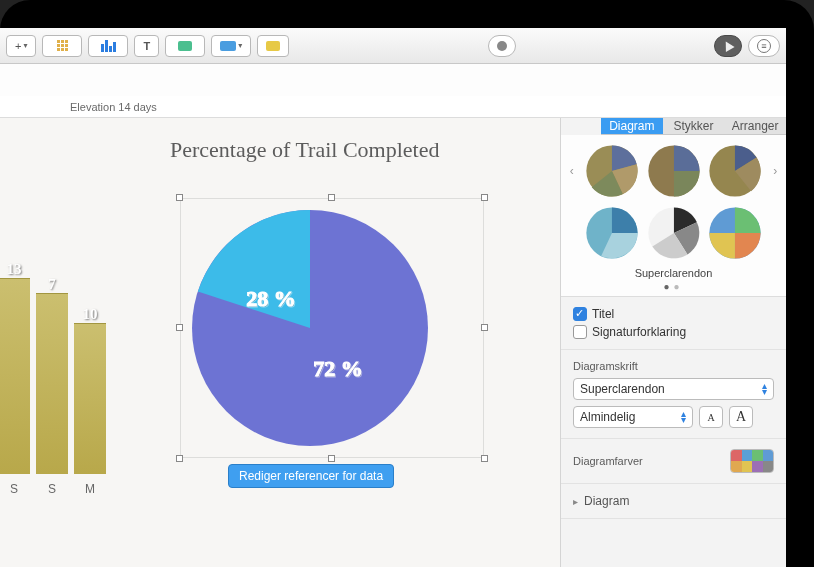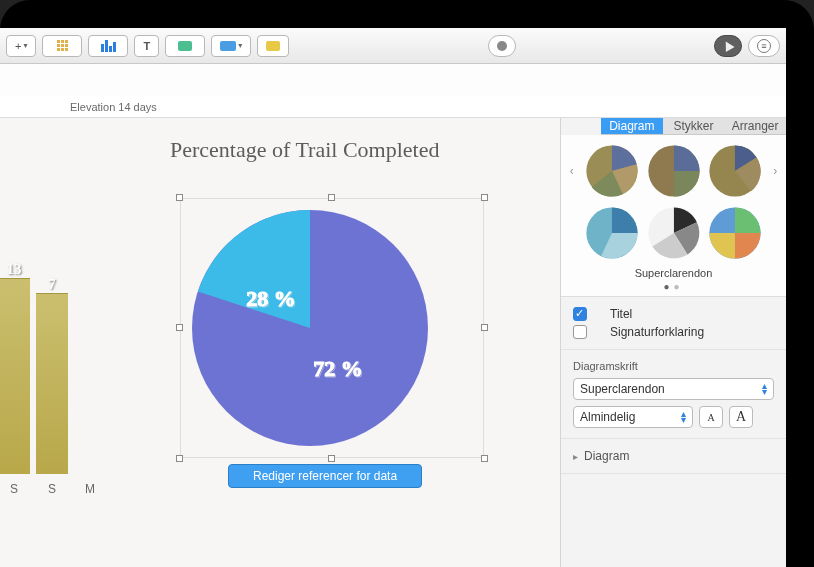--- a/index.html
+++ b/index.html
@@ -145,21 +145,21 @@
   text-anchor:middle;
 }
 .pie-text-shadow { fill:#000; opacity:0.4; }
 .edit-btn {
   position:absolute;
   top:346px; left:228px;
   background:#3f9ff0;
   border:1px solid #2a7fc9;
   color:#fff;
   font-size:12px;
-  padding:4px 24px;
+  padding:4px 10px;
   border-radius:4px;
   cursor:pointer;
 }
 .inspector {
   width: 226px;
   background:#f3f3f3;
   border-left:1px solid #d4d4d4;
   display:flex;
   flex-direction:column;
   font-size:12px;
@@ -202,21 +202,21 @@
 }
 .dots {text-align:center;letter-spacing:4px;color:#bbb;font-size:10px;margin-top:2px;}
 .dots .active{color:#666;}
 .panel {
   padding:10px 12px;
   border-bottom:1px solid #e2e2e2;
   background:#f3f3f3;
 }
 .panel-title {font-size:11px;color:#5a5a5a;margin-bottom:6px;}
 .check-row {display:flex;gap:14px;align-items:center;margin-top:4px;}
-.chk {display:flex;align-items:flex-end;gap:23px;font-size:12px;color:#333;cursor:pointer;}
+.chk {display:flex;align-items:flex-end;gap:5px;font-size:12px;color:#333;cursor:pointer;}
 .chk input {appearance:none;width:14px;height:14px;border:1px solid #999;background:#fff;border-radius:3px;position:relative;}
 .chk input:checked{background:#2f82e0;border-color:#2f82e0;}
 .chk input:checked::after{content:"✓";position:absolute;color:#fff;font-size:11px;left:1px;top:-1px;}
 .select {
   width:100%;height:22px;background:#fff;border:1px solid #bbb;border-radius:4px;
   display:flex;align-items:center;justify-content:space-between;padding:0 6px;
   font-size:12px;margin-top:6px;cursor:pointer;
 }
 .select .arrows{color:#2f82e0;font-size:10px;line-height:6px;display:flex;flex-direction:column;}
 .font-row{display:flex;gap:6px;align-items:center;margin-top:6px;}
@@ -291,20 +291,23 @@
 <div class="content">
   <div class="canvas">
 
     <div class="barchart">
       <div class="bar" style="left:-2px;height:196px;">
               <div class="bar-label">13</div>
             </div>
       <div class="bar" style="left:36px;height:181px;">
               <div class="bar-label">7</div>
             </div>
+      <div class="bar" style="left:74px;height:151px;">
+              <div class="bar-label">10</div>
+            </div>
       <div class="bar-cat" style="left:-2px;">S</div>
       <div class="bar-cat" style="left:36px;">S</div>
       <div class="bar-cat" style="left:74px;">M</div>
     </div>
 
     <div class="pie-title">Percentage of Trail Completed</div>
 
     <div class="pie-sel">
       <div class="sel-box"></div>
       <div class="handle" style="top:-4px;left:-4px"></div>
@@ -410,20 +413,35 @@
           <span class="arrows">
                   <span>▴</span>
                   <span>▾</span>
                 </span>
         </div>
         <div class="sizebtn" style="font-size:10px;">A</div>
         <div class="sizebtn" style="font-size:14px;">A</div>
       </div>
     </div>
 
+    <div class="panel">
+      <div class="row-sb">
+        <span class="panel-title" style="margin:0;">Diagramfarver</span>
+        <div class="swatch">
+          <div style="background:#d66"></div>
+                <div style="background:#5aa0d6"></div>
+                <div style="background:#6bbf73"></div>
+                <div style="background:#5f9bd4"></div>
+          <div style="background:#e0a850"></div>
+                <div style="background:#e0c452"></div>
+                <div style="background:#9c6fb5"></div>
+                <div style="background:#888"></div>
+        </div>
+      </div>
+    </div>
 
     <div class="panel">
       <div class="disclosure">Diagram</div>
     </div>
 
   </div>
 </div>
 
 </div>
 </div>

